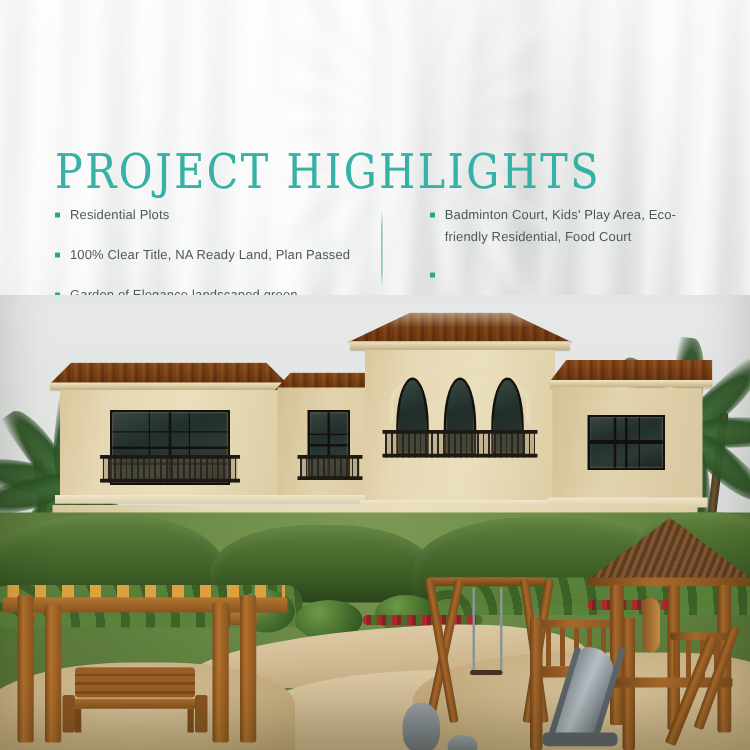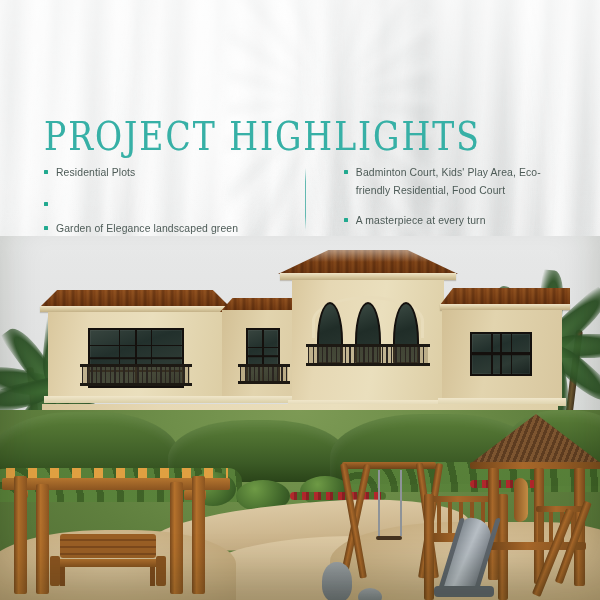--- a/index.html
+++ b/index.html
@@ -381,35 +381,35 @@
 
   <div class="cols">
 
     <div class="col left">
       <div class="item">
         <span class="dot"></span>
         <span class="itxt">Residential Plots</span>
       </div>
       <div class="item">
         <span class="dot"></span>
+        <span class="itxt">100% Clear Title, NA Ready Land, Plan Passed</span>
       </div>
       <div class="item">
         <span class="dot"></span>
         <span class="itxt">Garden of Elegance  landscaped green</span>
       </div>
     </div>
 
     <div class="col right">
       <div class="item">
         <span class="dot"></span>
         <span class="itxt">Badminton Court, Kids' Play Area, Eco-friendly Residential, Food Court</span>
       </div>
       <div class="item">
         <span class="dot"></span>
-        <span class="itxt">A masterpiece at every turn</span>
       </div>
     </div>
 
   </div>
 
   <div class="photo">
     <div class="sky"></div>
 
     <div class="palm" id="palmL" style="--tl: -6deg;">
         <div class="trunk"></div>

